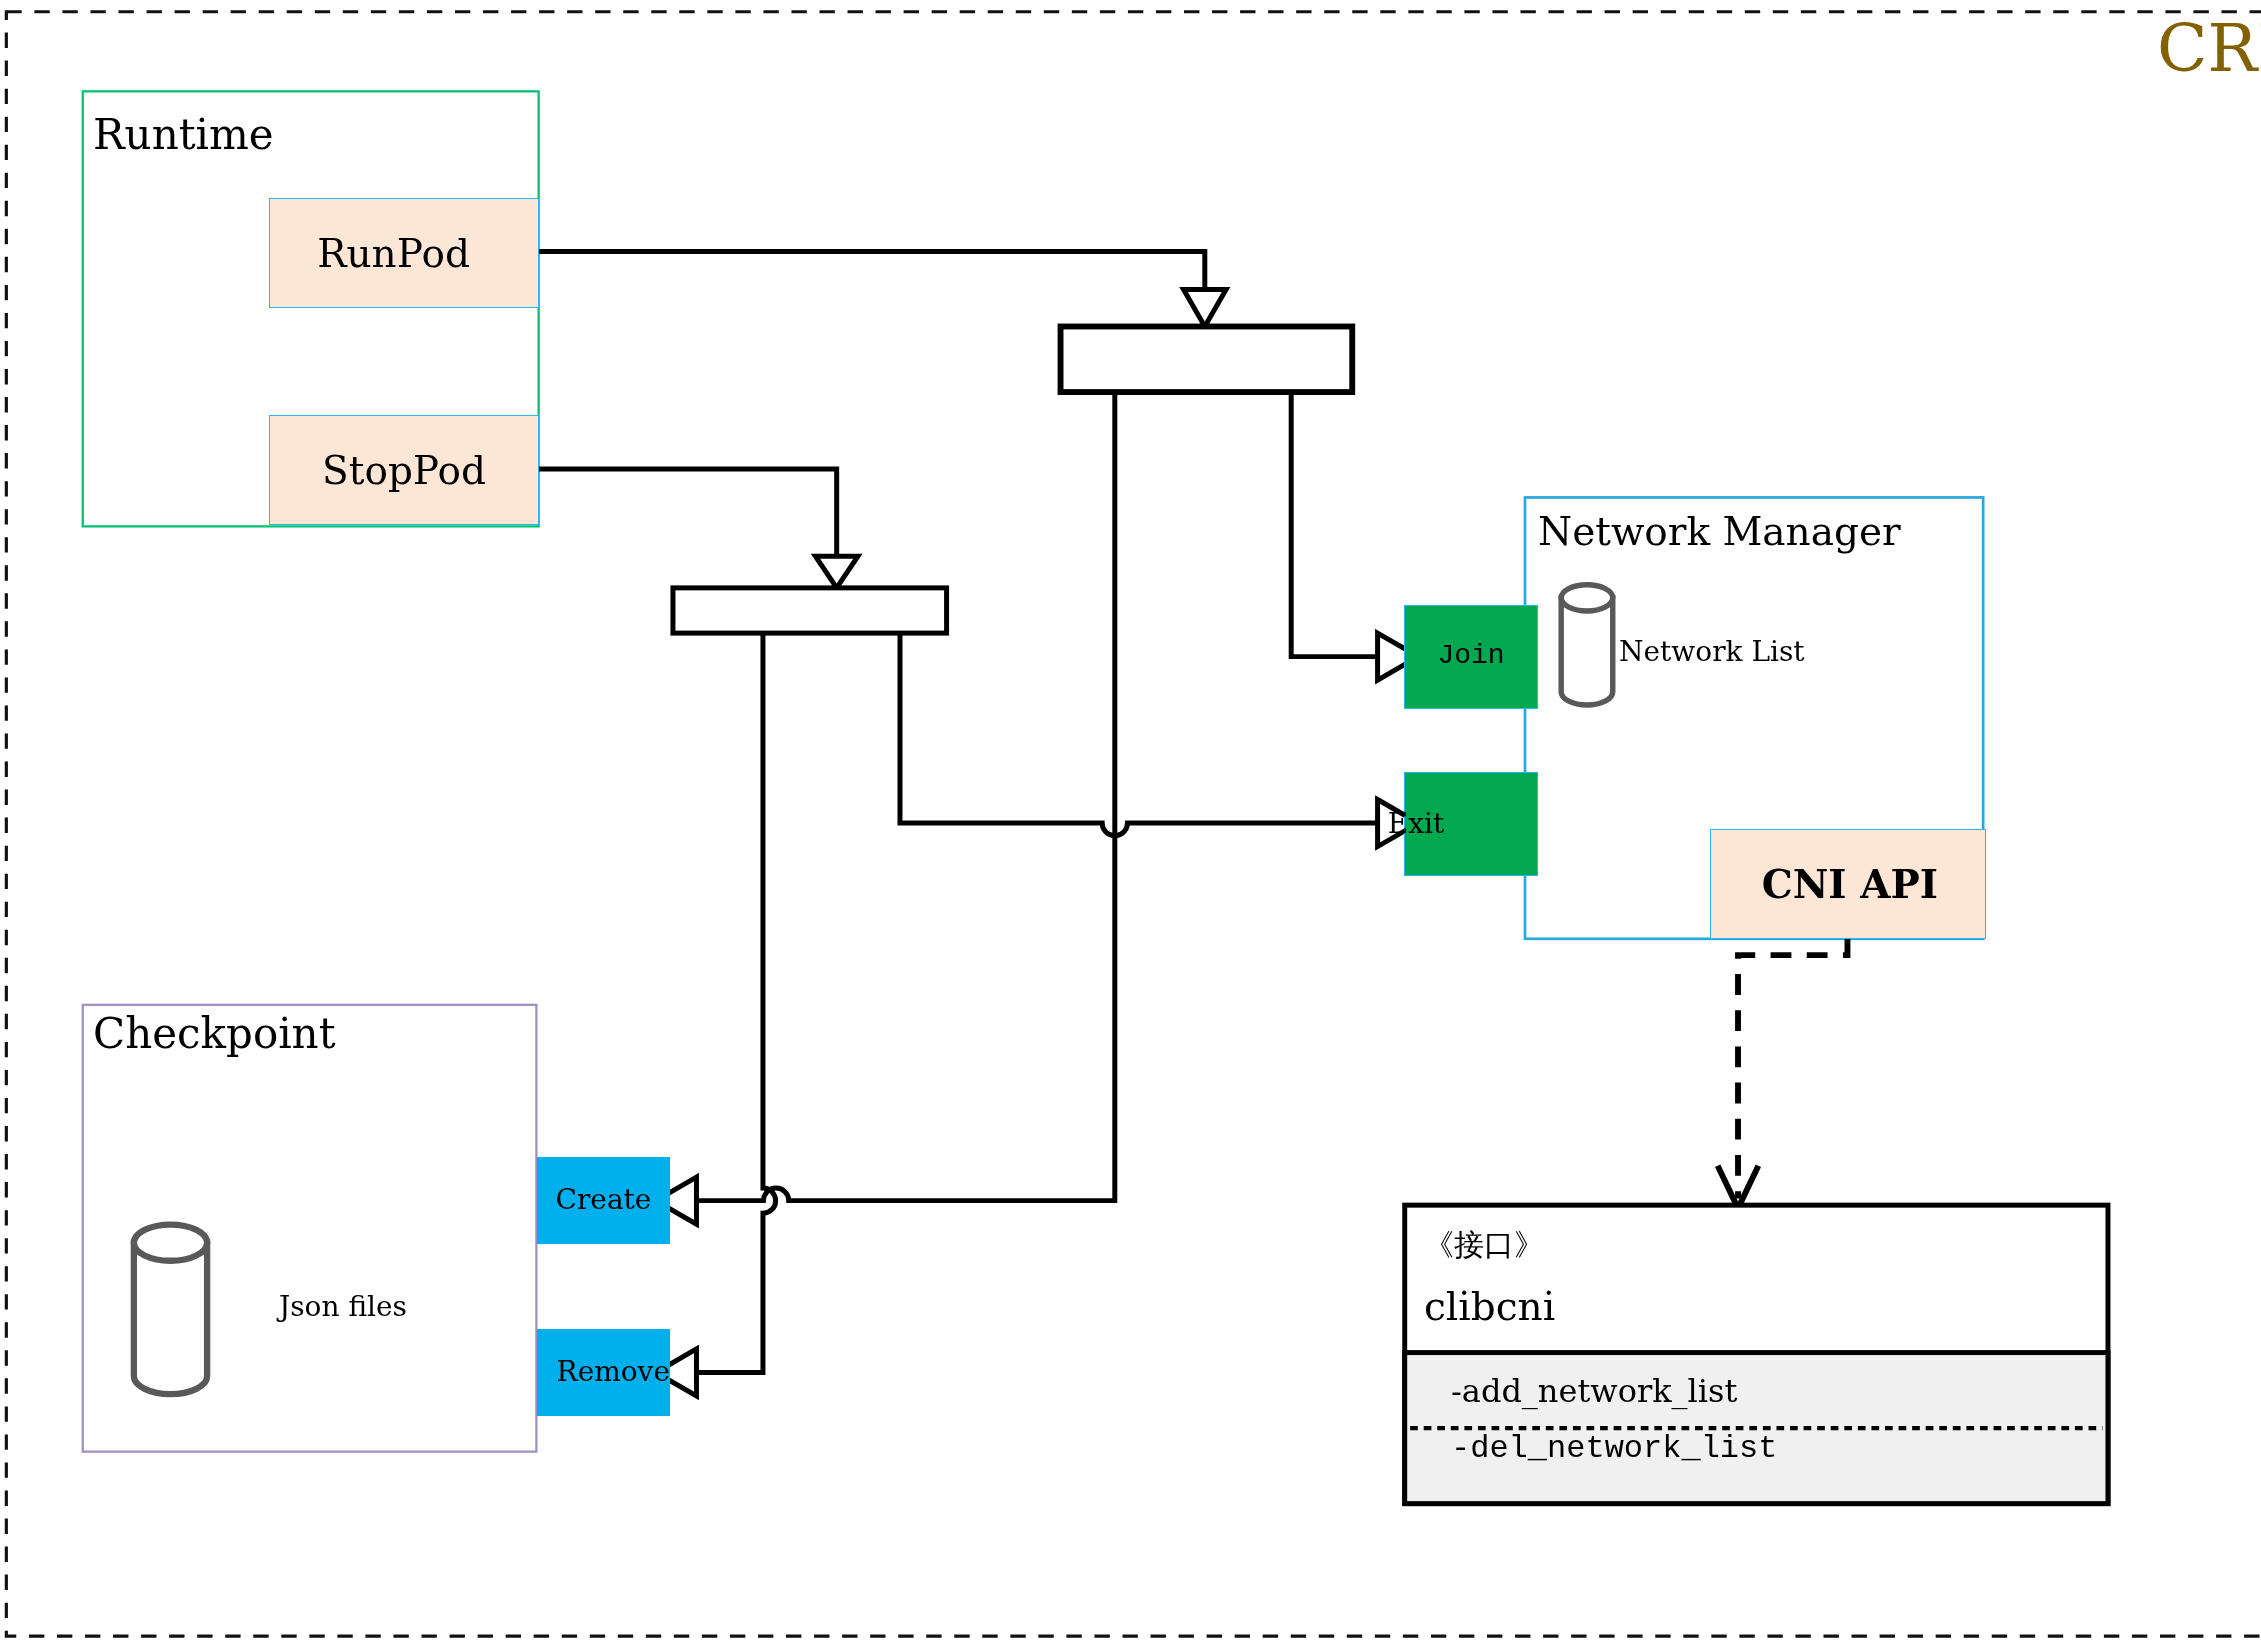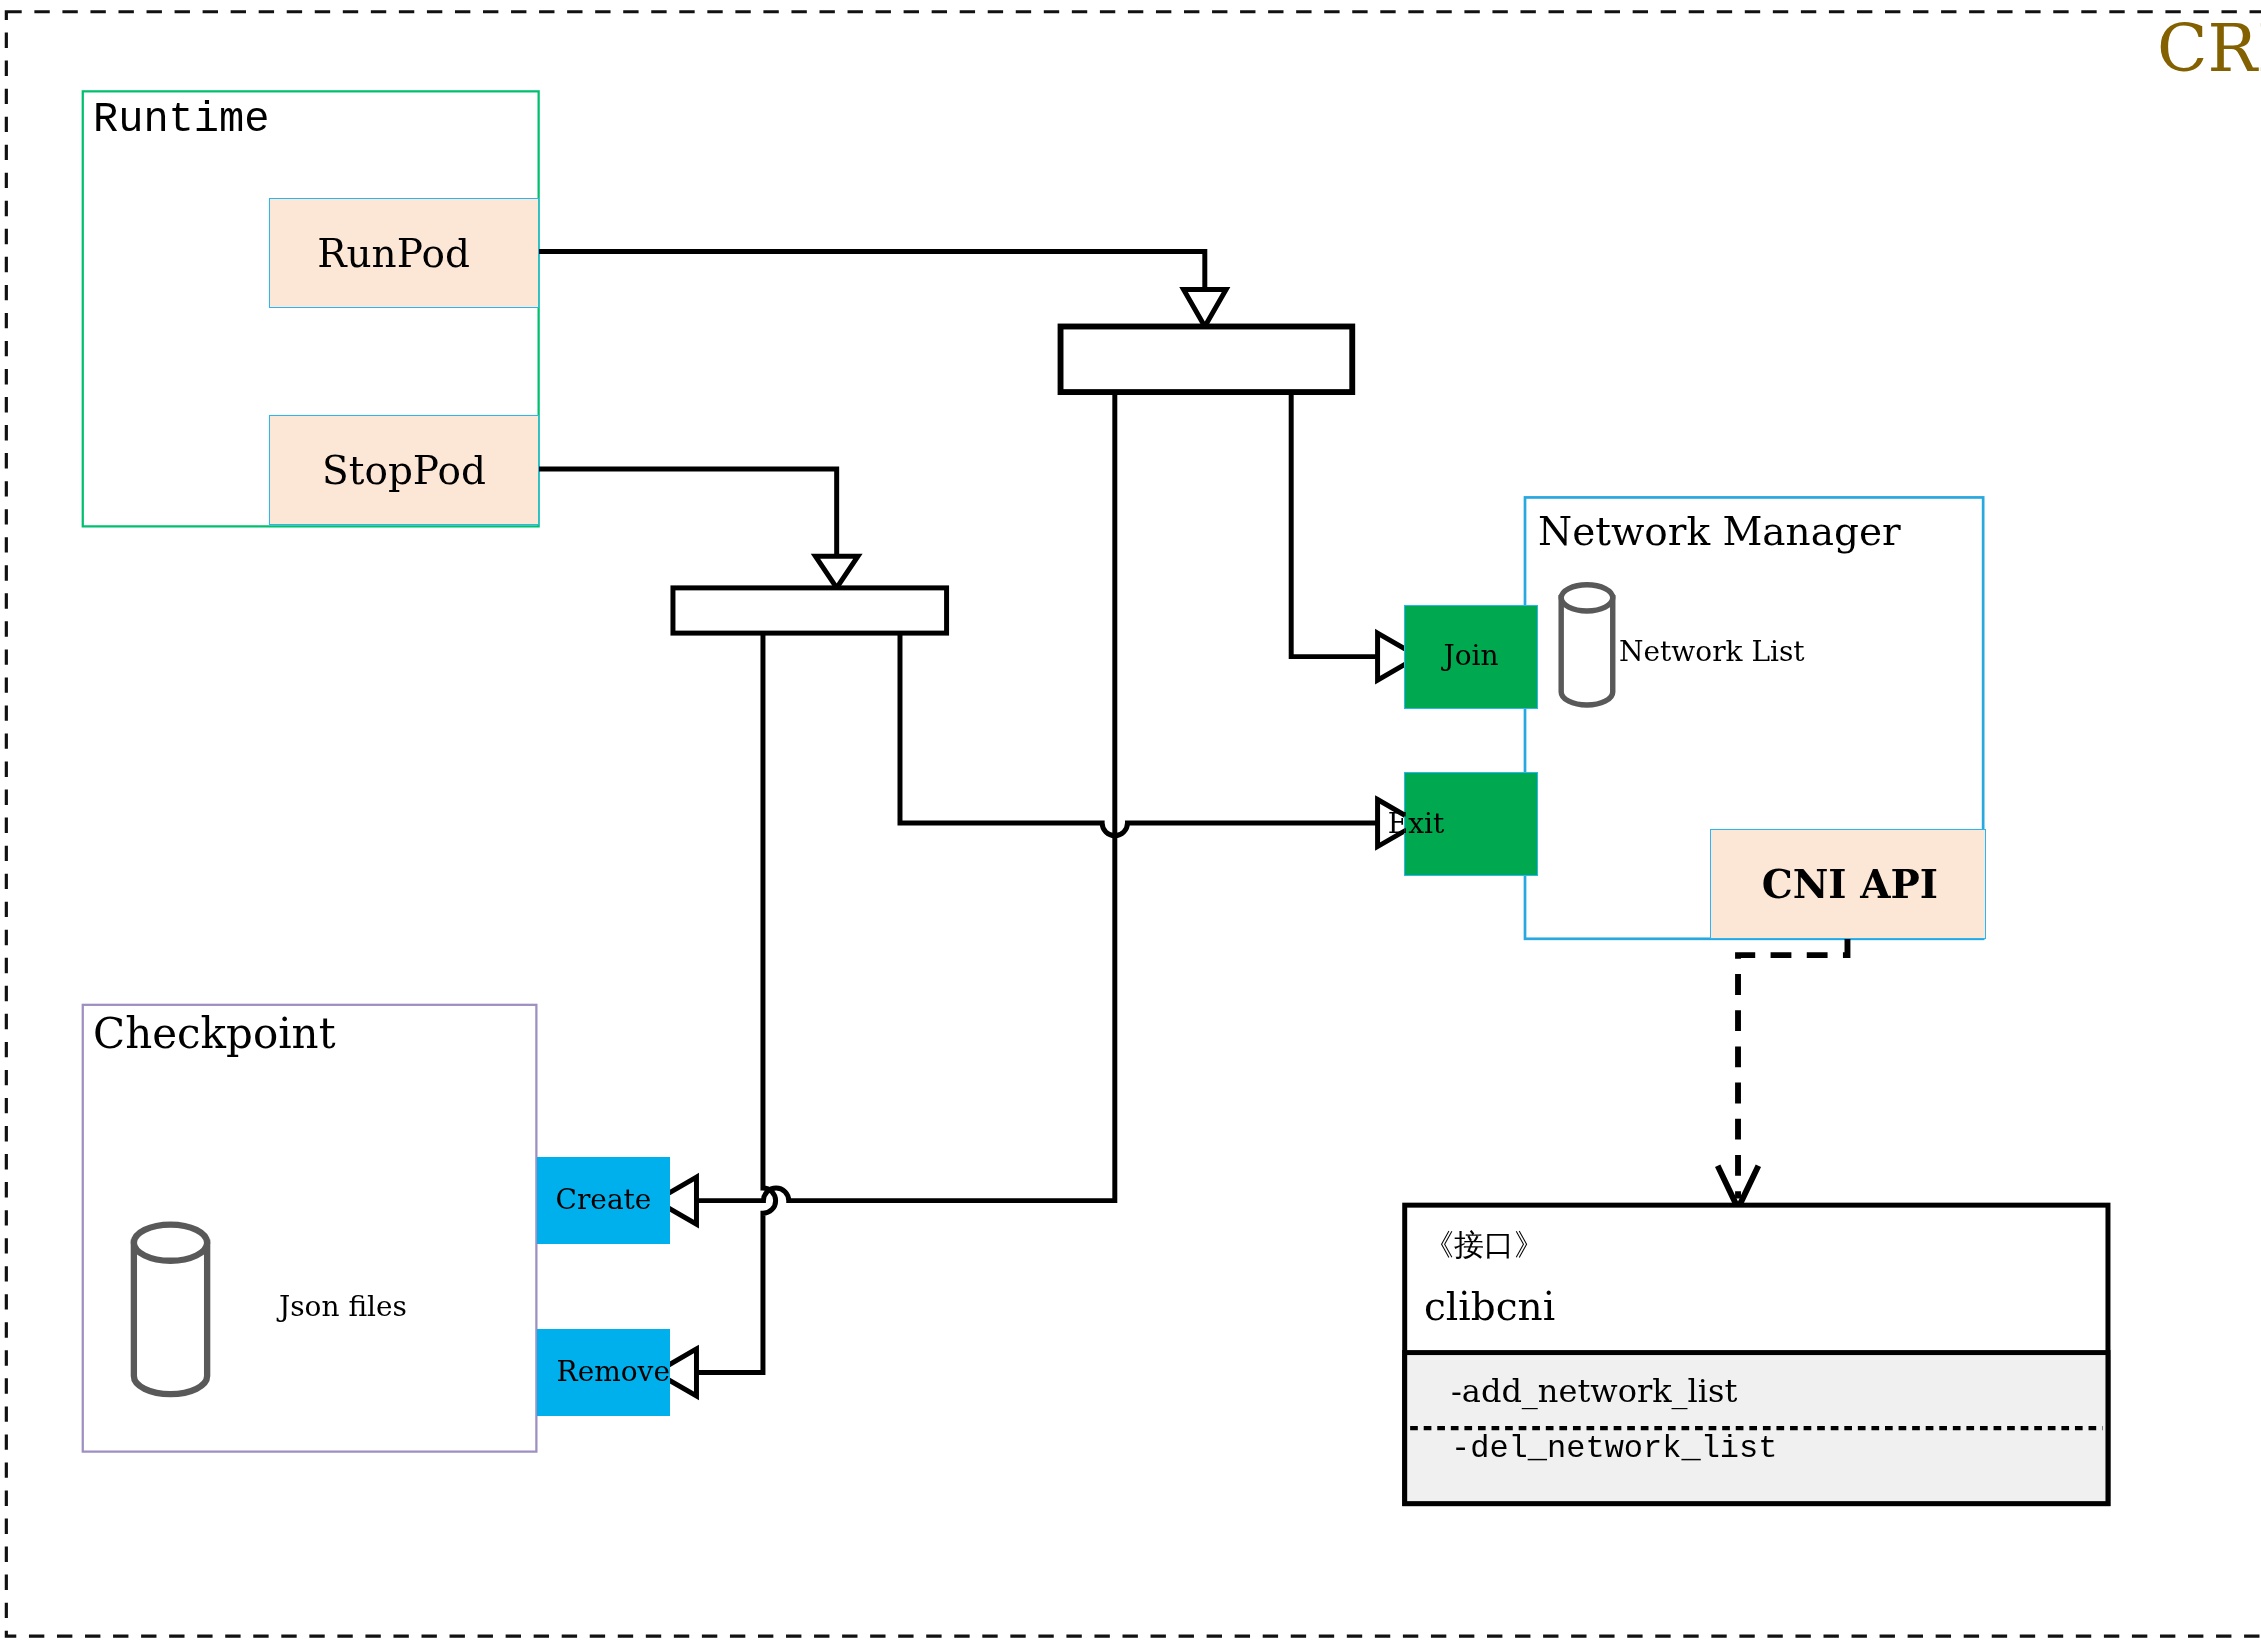--- a/index.html
+++ b/index.html
@@ -114,39 +114,39 @@
               background:#FCE6D6;border:1.8px solid #29B6F2;"></div>
 
   <div class="box" style="left:537px;top:1157px;width:133px;height:87px;
               background:#00B0EC;"></div>
 
   <div class="box" style="left:537px;top:1329px;width:133px;height:87px;
               background:#00B0EC;"></div>
 
   <div class="lbl" style="left:2157px;top:16.3px;font-size:66px;color:#836000;">CRI</div>
 
-  <div class="lbl" style="left:93px;top:99px;font-size:42px;font-family:Liberation Mono, monospace;">Runtime</div>
+  <div class="lbl" style="left:93px;top:114px;font-size:42px;">Runtime</div>
 
   <div class="lbl" style="left:269px;top:234px;width:249px;text-align:center;font-size:39px;">RunPod</div>
 
   <div class="lbl" style="left:269px;top:451px;width:270px;text-align:center;font-size:39px;">StopPod</div>
 
   <div class="lbl" style="left:93px;top:1013px;font-size:42px;">Checkpoint</div>
 
   <div class="lbl" style="left:279px;top:1293px;font-size:28px;">Json files</div>
 
   <div class="lbl" style="left:537px;top:1186px;width:133px;text-align:center;font-size:28px;">Create</div>
 
   <div class="lbl" style="left:537px;top:1358px;width:133px;text-align:right;font-size:28px;">Remove</div>
 
   <div class="lbl" style="left:1538px;top:512px;font-size:39px;">Network Manager</div>
 
   <div class="lbl" style="left:1619px;top:638px;font-size:28px;">Network List</div>
 
-  <div class="lbl" style="left:1404px;top:642px;width:134px;text-align:center;font-size:28px;">Join</div>
+  <div class="lbl" style="left:1404px;top:642px;width:134px;text-align:center;font-size:28px;font-family:Liberation Mono, monospace;">Join</div>
 
   <div class="lbl" style="left:1336px;top:810px;width:160px;text-align:center;font-size:28px;">Exit</div>
 
   <div class="lbl" style="left:1710px;top:865px;width:228px;text-align:right;font-size:39px;font-weight:bold;">CNI API</div>
 
   <div class="lbl" style="left:1424px;top:1230px;font-size:30px;font-family:'DejaVu Sans',sans-serif;">《接口》</div>
 
   <div class="lbl" style="left:1424px;top:1287px;font-size:39px;">clibcni</div>
 
   <div class="lbl" style="left:1451px;top:1375px;font-size:32px;">-add_network_list</div>

